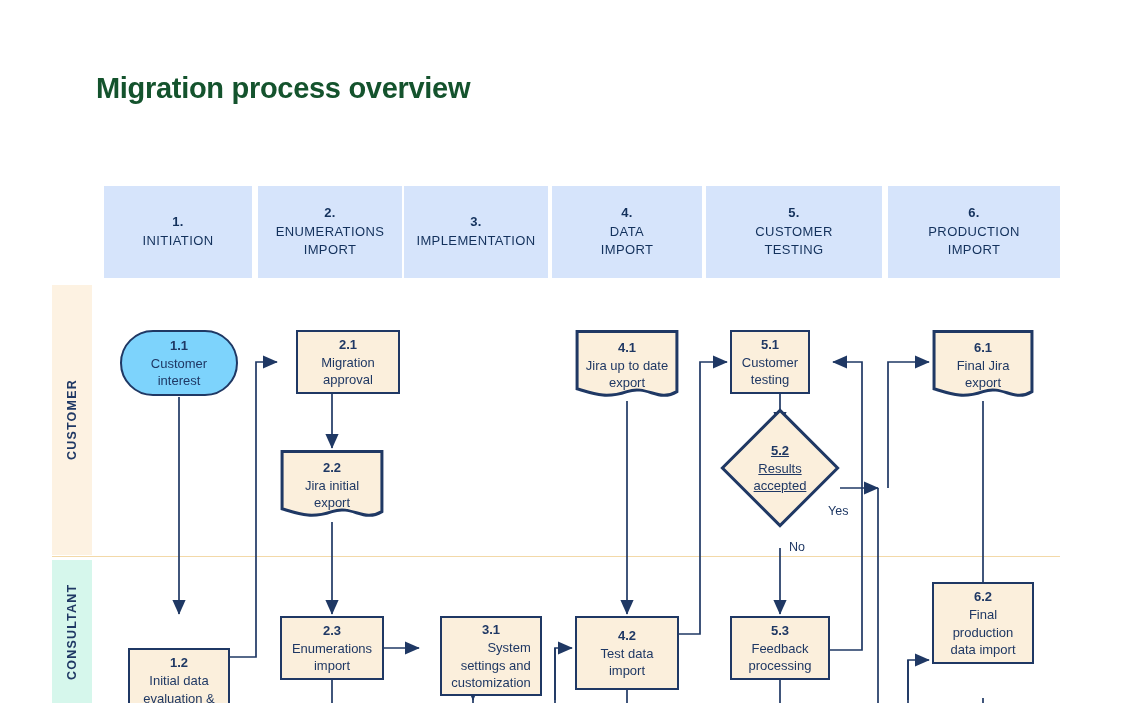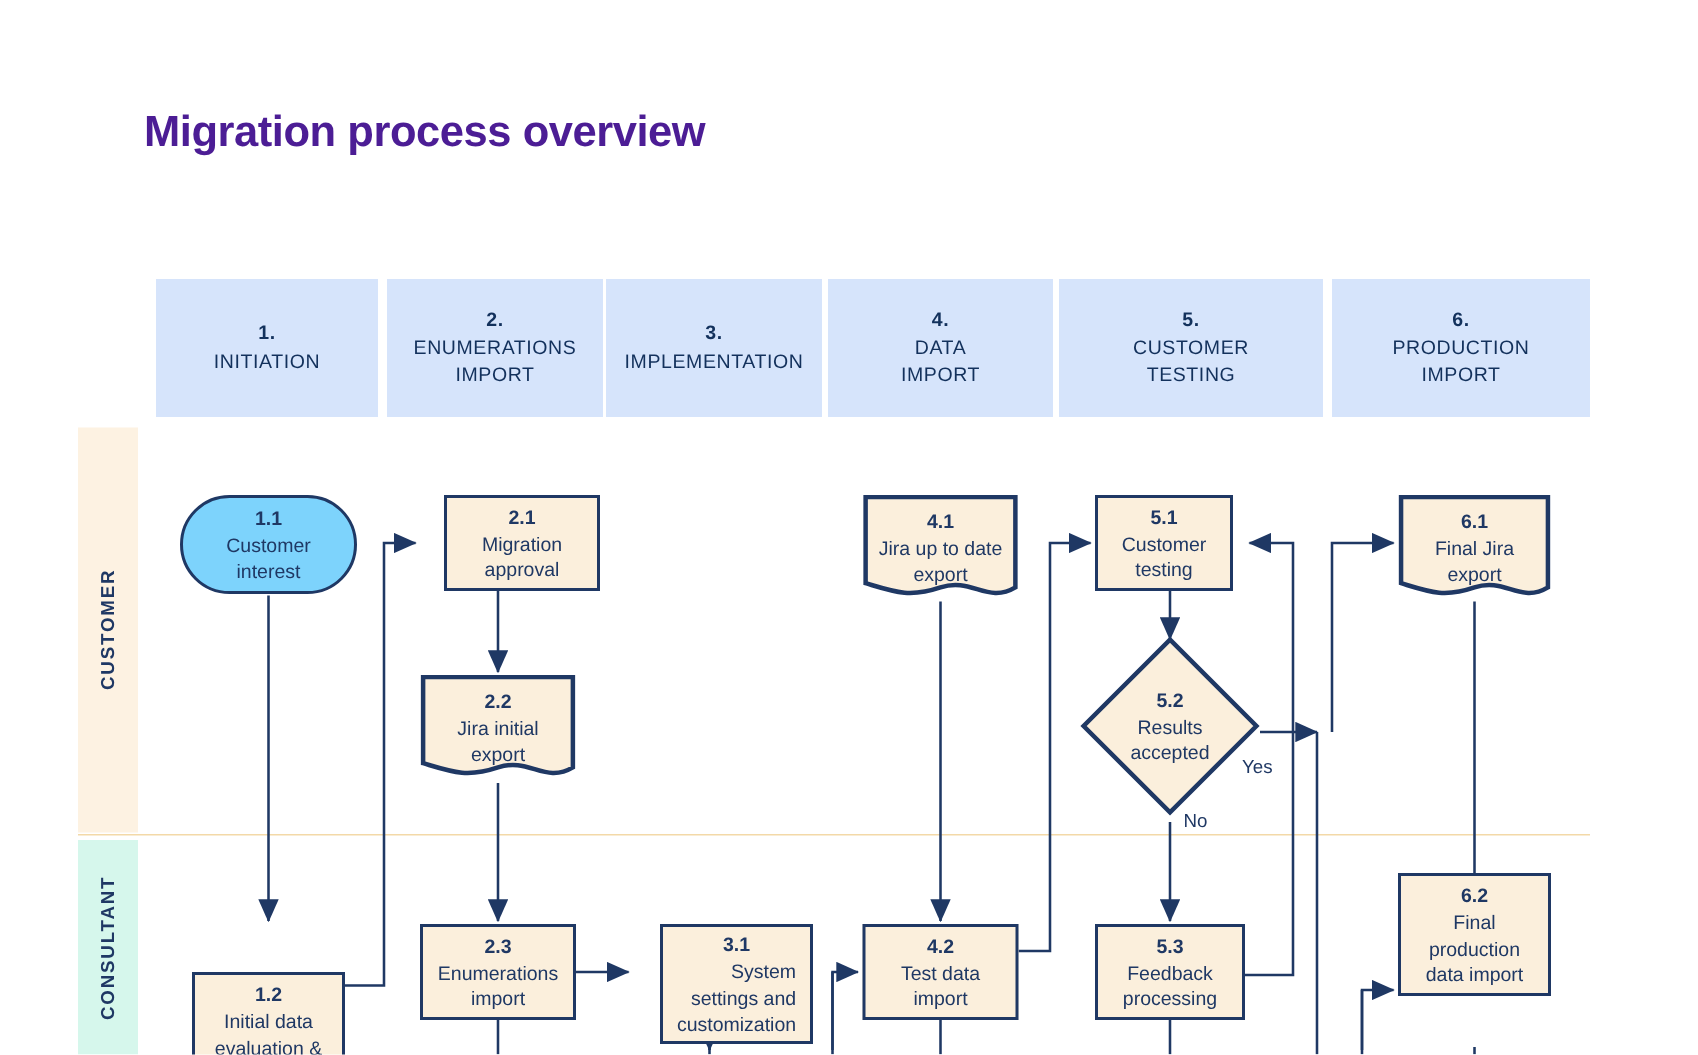--- a/index.html
+++ b/index.html
@@ -3,21 +3,21 @@
 <meta charset="utf-8">
 <style>
   html,body{margin:0;padding:0;}
   body{
     width:1132px;height:703px;background:#ffffff;
     font-family:"Liberation Sans","DejaVu Sans",sans-serif;
     color:#1f3864;overflow:hidden;position:relative;
   }
   #page-title{
     position:absolute;left:96px;top:72px;
-    font-size:29px;font-weight:bold;color:#4c1d95;letter-spacing:-0.3px;
+    font-size:29px;font-weight:bold;color:#14532d;letter-spacing:-0.3px;
   }
   
   .lane-bg{position:absolute;left:52px;width:40px;}
   .lane-bg.customer{top:285px;height:270px;background:#fdf2e2;}
   .lane-bg.consultant{top:560px;height:143px;background:#d6f7ec;}
   .lane-label{
     position:absolute;left:52px;width:40px;
     font-size:12.5px;font-weight:bold;letter-spacing:1.2px;
     color:#1f3864;text-align:center;
     writing-mode:vertical-rl;transform:rotate(180deg);
@@ -167,26 +167,26 @@
 export</div>
     </div>
     <div class="node shape-doc" style="left: 575px; top: 330px; width: 104px; height: 70px;">
       <svg class="doc-svg" viewBox="0 0 100 100" preserveAspectRatio="none">
         <path d="M2,2 L98,2 L98,88 C80,104 70,78 50,88 C30,98 20,92 2,84 Z" fill="#fbefdc" stroke="#1f3864" stroke-width="3" vector-effect="non-scaling-stroke"></path>
       </svg>
       <div class="num">4.1</div>
       <div class="lbl">Jira up to date
 export</div>
     </div>
-    <div class="node shape-rect" style="left: 730px; top: 330px; width: 92px; height: 64px;">
+    <div class="node shape-rect" style="left: 730px; top: 330px; width: 80px; height: 64px;">
       <div class="num">5.1</div>
       <div class="lbl">Customer
 testing</div>
     </div>
-    <div class="node shape-diamond" style="left: 720px; top: 424px; width: 120px; height: 120px;">
+    <div class="node shape-diamond" style="left: 720px; top: 408px; width: 120px; height: 120px; text-decoration: underline;">
       <svg class="dia-svg" viewBox="0 0 100 100" preserveAspectRatio="none">
         <path d="M50,2 L98,50 L50,98 L2,50 Z" fill="#fbefdc" stroke="#1f3864" stroke-width="3" vector-effect="non-scaling-stroke"></path>
       </svg>
       <div class="num">5.2</div>
       <div class="lbl">Results
 accepted</div>
     </div>
     <div class="node shape-doc" style="left: 932px; top: 330px; width: 102px; height: 70px;">
       <svg class="doc-svg" viewBox="0 0 100 100" preserveAspectRatio="none">
         <path d="M2,2 L98,2 L98,88 C80,104 70,78 50,88 C30,98 20,92 2,84 Z" fill="#fbefdc" stroke="#1f3864" stroke-width="3" vector-effect="non-scaling-stroke"></path>
@@ -205,21 +205,21 @@
       <div class="num">2.3</div>
       <div class="lbl">Enumerations
 import</div>
     </div>
     <div class="node shape-rect" style="left: 440px; top: 616px; width: 102px; height: 80px; text-align: right;">
       <div class="num">3.1</div>
       <div class="lbl">System
 settings and
 customization</div>
     </div>
-    <div class="node shape-rect" style="left: 575px; top: 616px; width: 104px; height: 64px;">
+    <div class="node shape-rect" style="left: 575px; top: 616px; width: 104px; height: 74px;">
       <div class="num">4.2</div>
       <div class="lbl">Test data
 import</div>
     </div>
     <div class="node shape-rect" style="left: 730px; top: 616px; width: 100px; height: 64px;">
       <div class="num">5.3</div>
       <div class="lbl">Feedback
 processing</div>
     </div>
     <div class="node shape-rect" style="left: 932px; top: 582px; width: 102px; height: 82px; text-align: center;">

